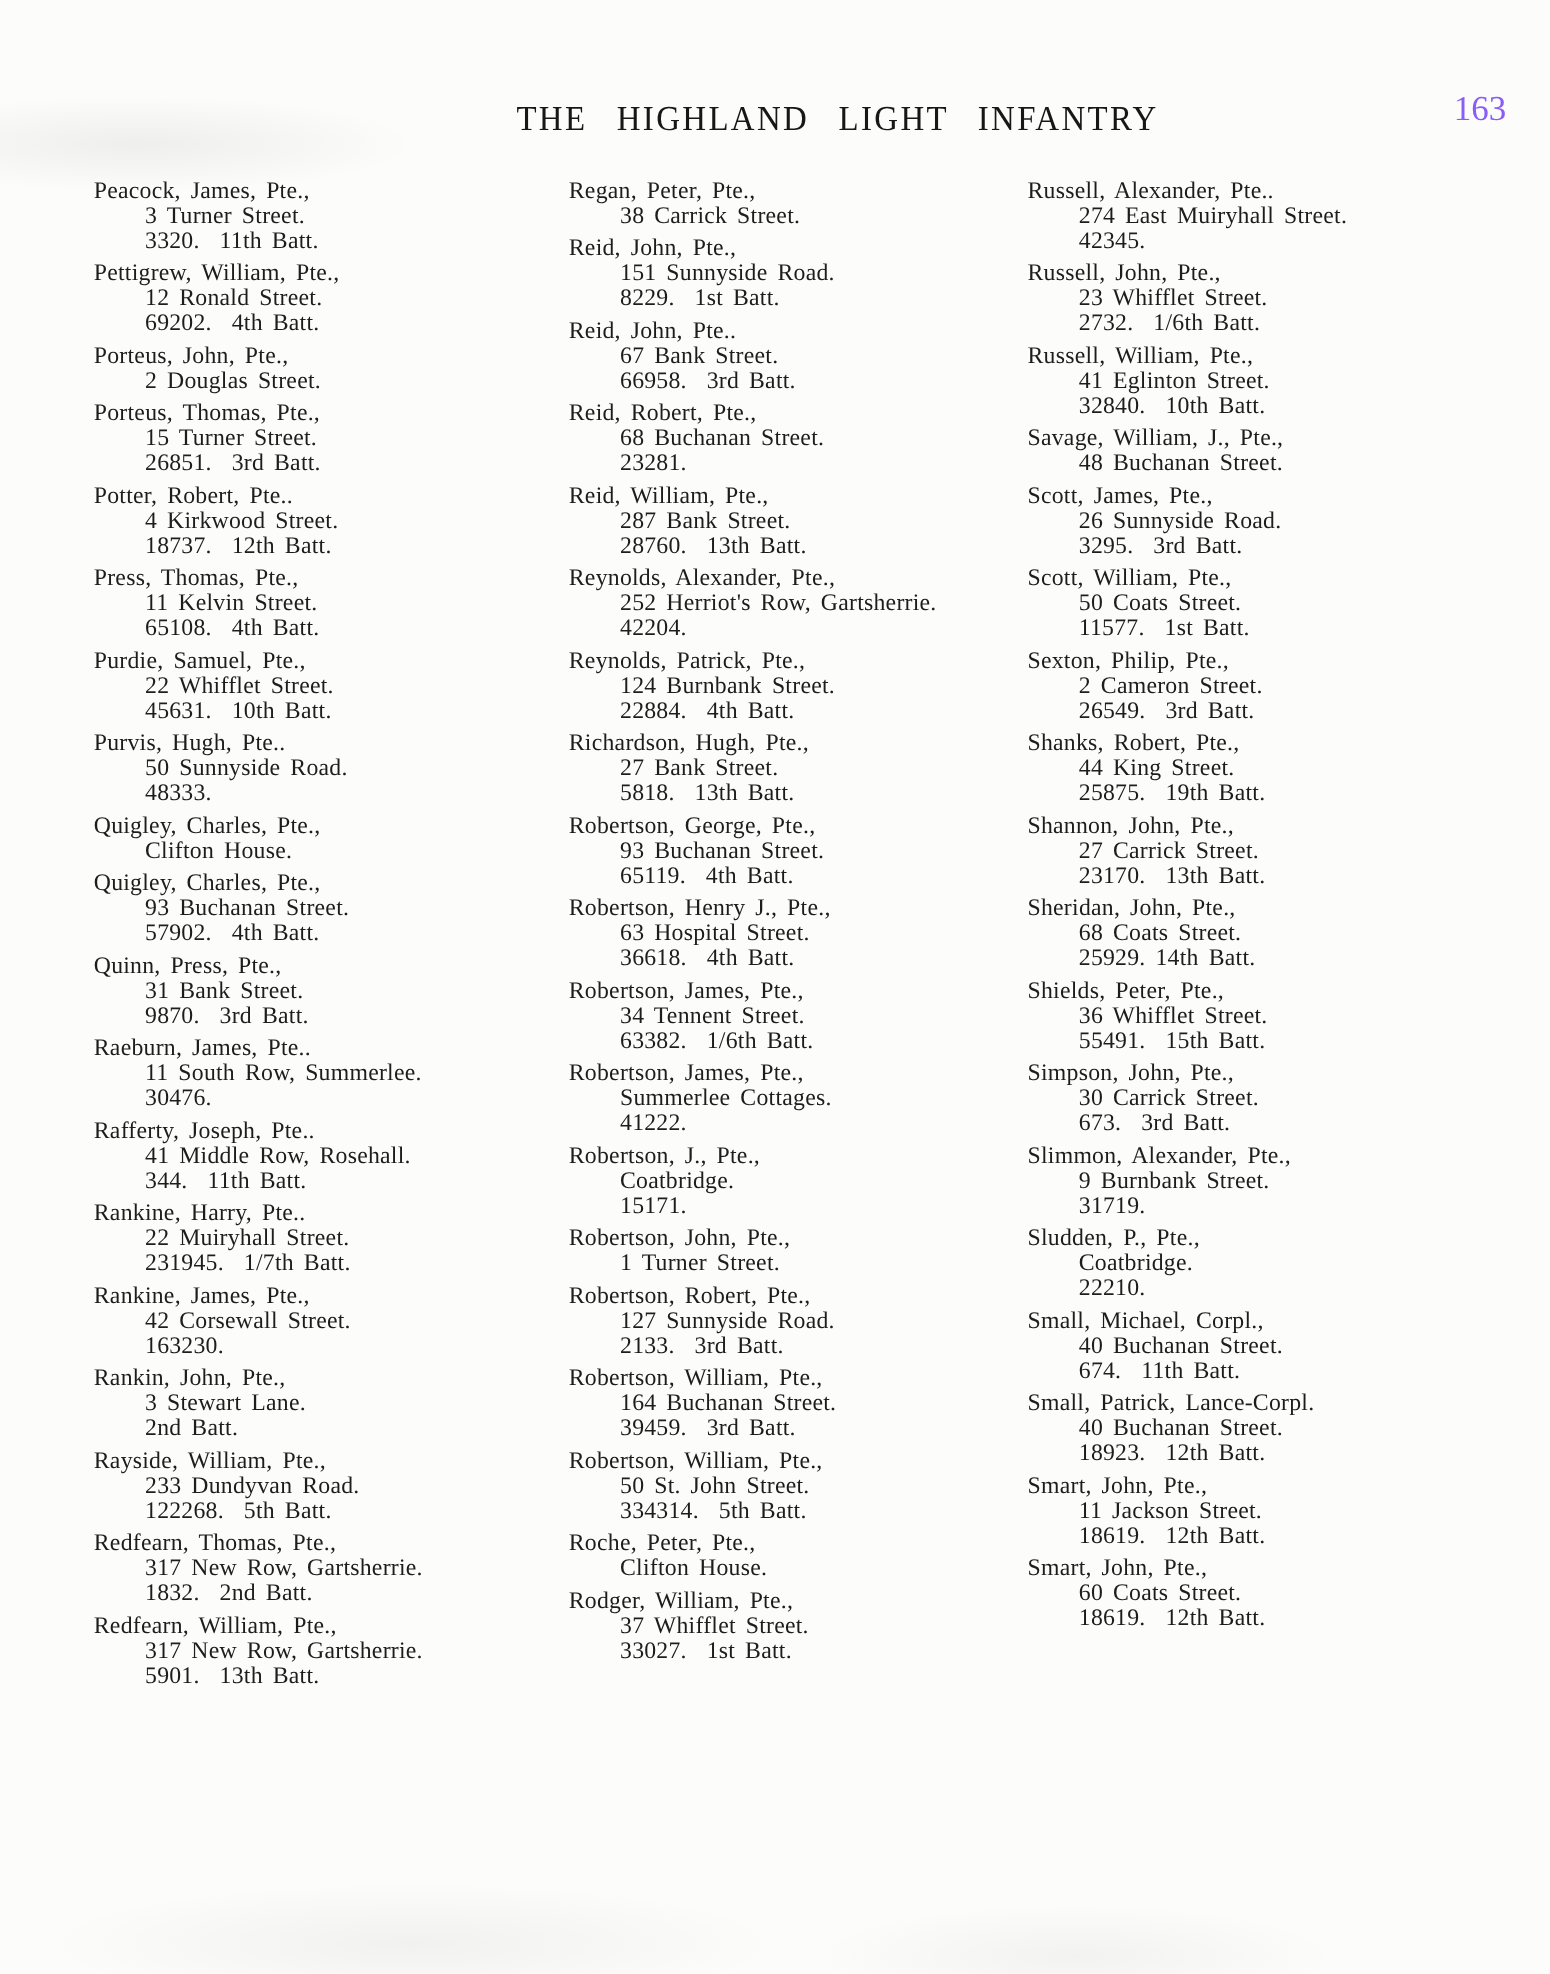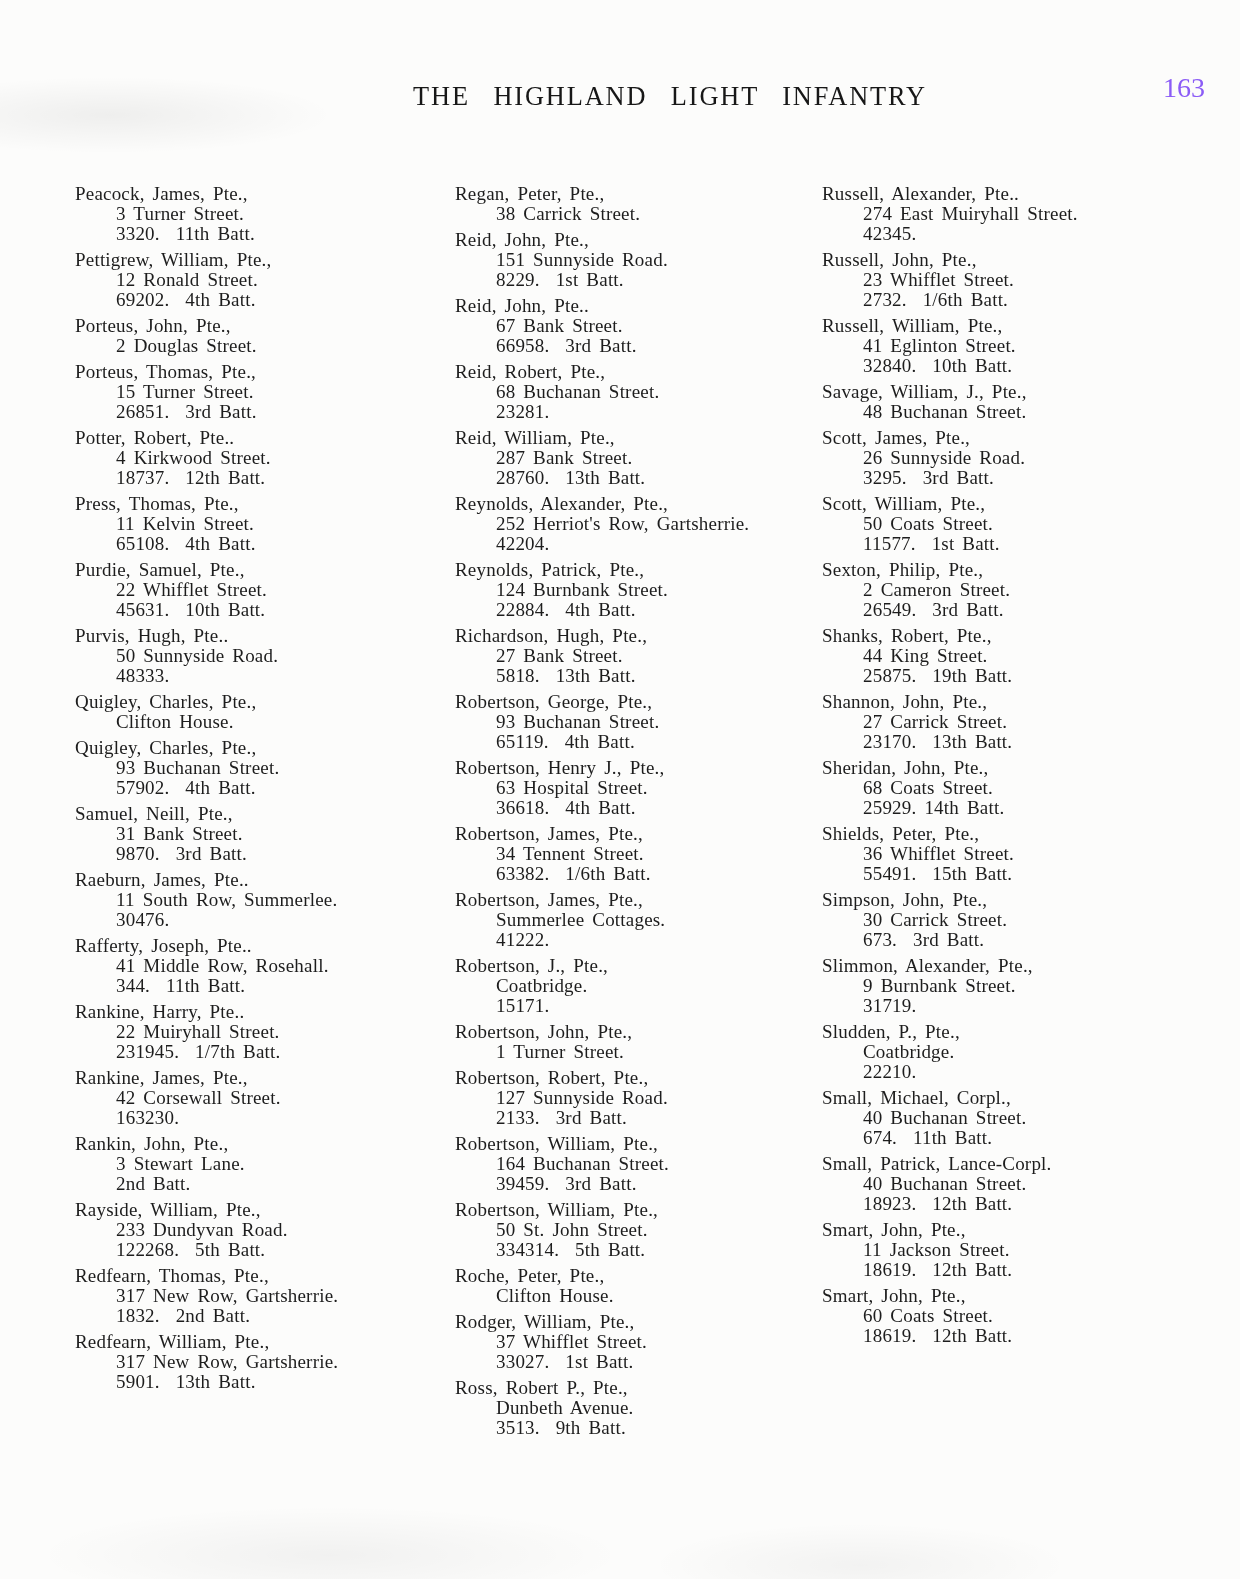--- a/index.html
+++ b/index.html
@@ -45,21 +45,21 @@
     color: #8b5cf6;
   }
   .columns {
     position: absolute;
     top: 143px;
     left: 75px;
     right: 50px;
     display: grid;
     grid-template-columns: 380px 367px 1fr;
   }
-  .column { min-width: 0; margin-top: 41px; }
+  .column { min-width: 0; }
   .entry { margin-bottom: 6px; }
   .entry .name,
   .entry .detail {
     font-size: 19px;
     line-height: 20px;
     white-space: pre-wrap;
     word-spacing: 3px;
     letter-spacing: 0.2px;
   }
   .entry .detail { padding-left: 41px; }
@@ -116,21 +116,21 @@
       <div class="entry">
         <div class="name">Quigley, Charles, Pte.,</div>
         <div class="detail">Clifton House.</div>
       </div>
       <div class="entry">
         <div class="name">Quigley, Charles, Pte.,</div>
         <div class="detail">93 Buchanan Street.</div>
         <div class="detail">57902.  4th Batt.</div>
       </div>
       <div class="entry">
-        <div class="name">Samuel, Neill, Pte.,</div>
+        <div class="name">Quinn, Press, Pte.,</div>
         <div class="detail">31 Bank Street.</div>
         <div class="detail">9870.  3rd Batt.</div>
       </div>
       <div class="entry">
         <div class="name">Raeburn, James, Pte..</div>
         <div class="detail">11 South Row, Summerlee.</div>
         <div class="detail">30476.</div>
       </div>
       <div class="entry">
         <div class="name">Rafferty, Joseph, Pte..</div>
@@ -253,25 +253,20 @@
         <div class="detail">334314.  5th Batt.</div>
       </div>
       <div class="entry">
         <div class="name">Roche, Peter, Pte.,</div>
         <div class="detail">Clifton House.</div>
       </div>
       <div class="entry">
         <div class="name">Rodger, William, Pte.,</div>
         <div class="detail">37 Whifflet Street.</div>
         <div class="detail">33027.  1st Batt.</div>
-      </div>
-      <div class="entry">
-        <div class="name">Ross, Robert P., Pte.,</div>
-        <div class="detail">Dunbeth Avenue.</div>
-        <div class="detail">3513.  9th Batt.</div>
       </div>
     </div>
     <div class="column">
       <div class="entry">
         <div class="name">Russell, Alexander, Pte..</div>
         <div class="detail">274 East Muiryhall Street.</div>
         <div class="detail">42345.</div>
       </div>
       <div class="entry">
         <div class="name">Russell, John, Pte.,</div>

